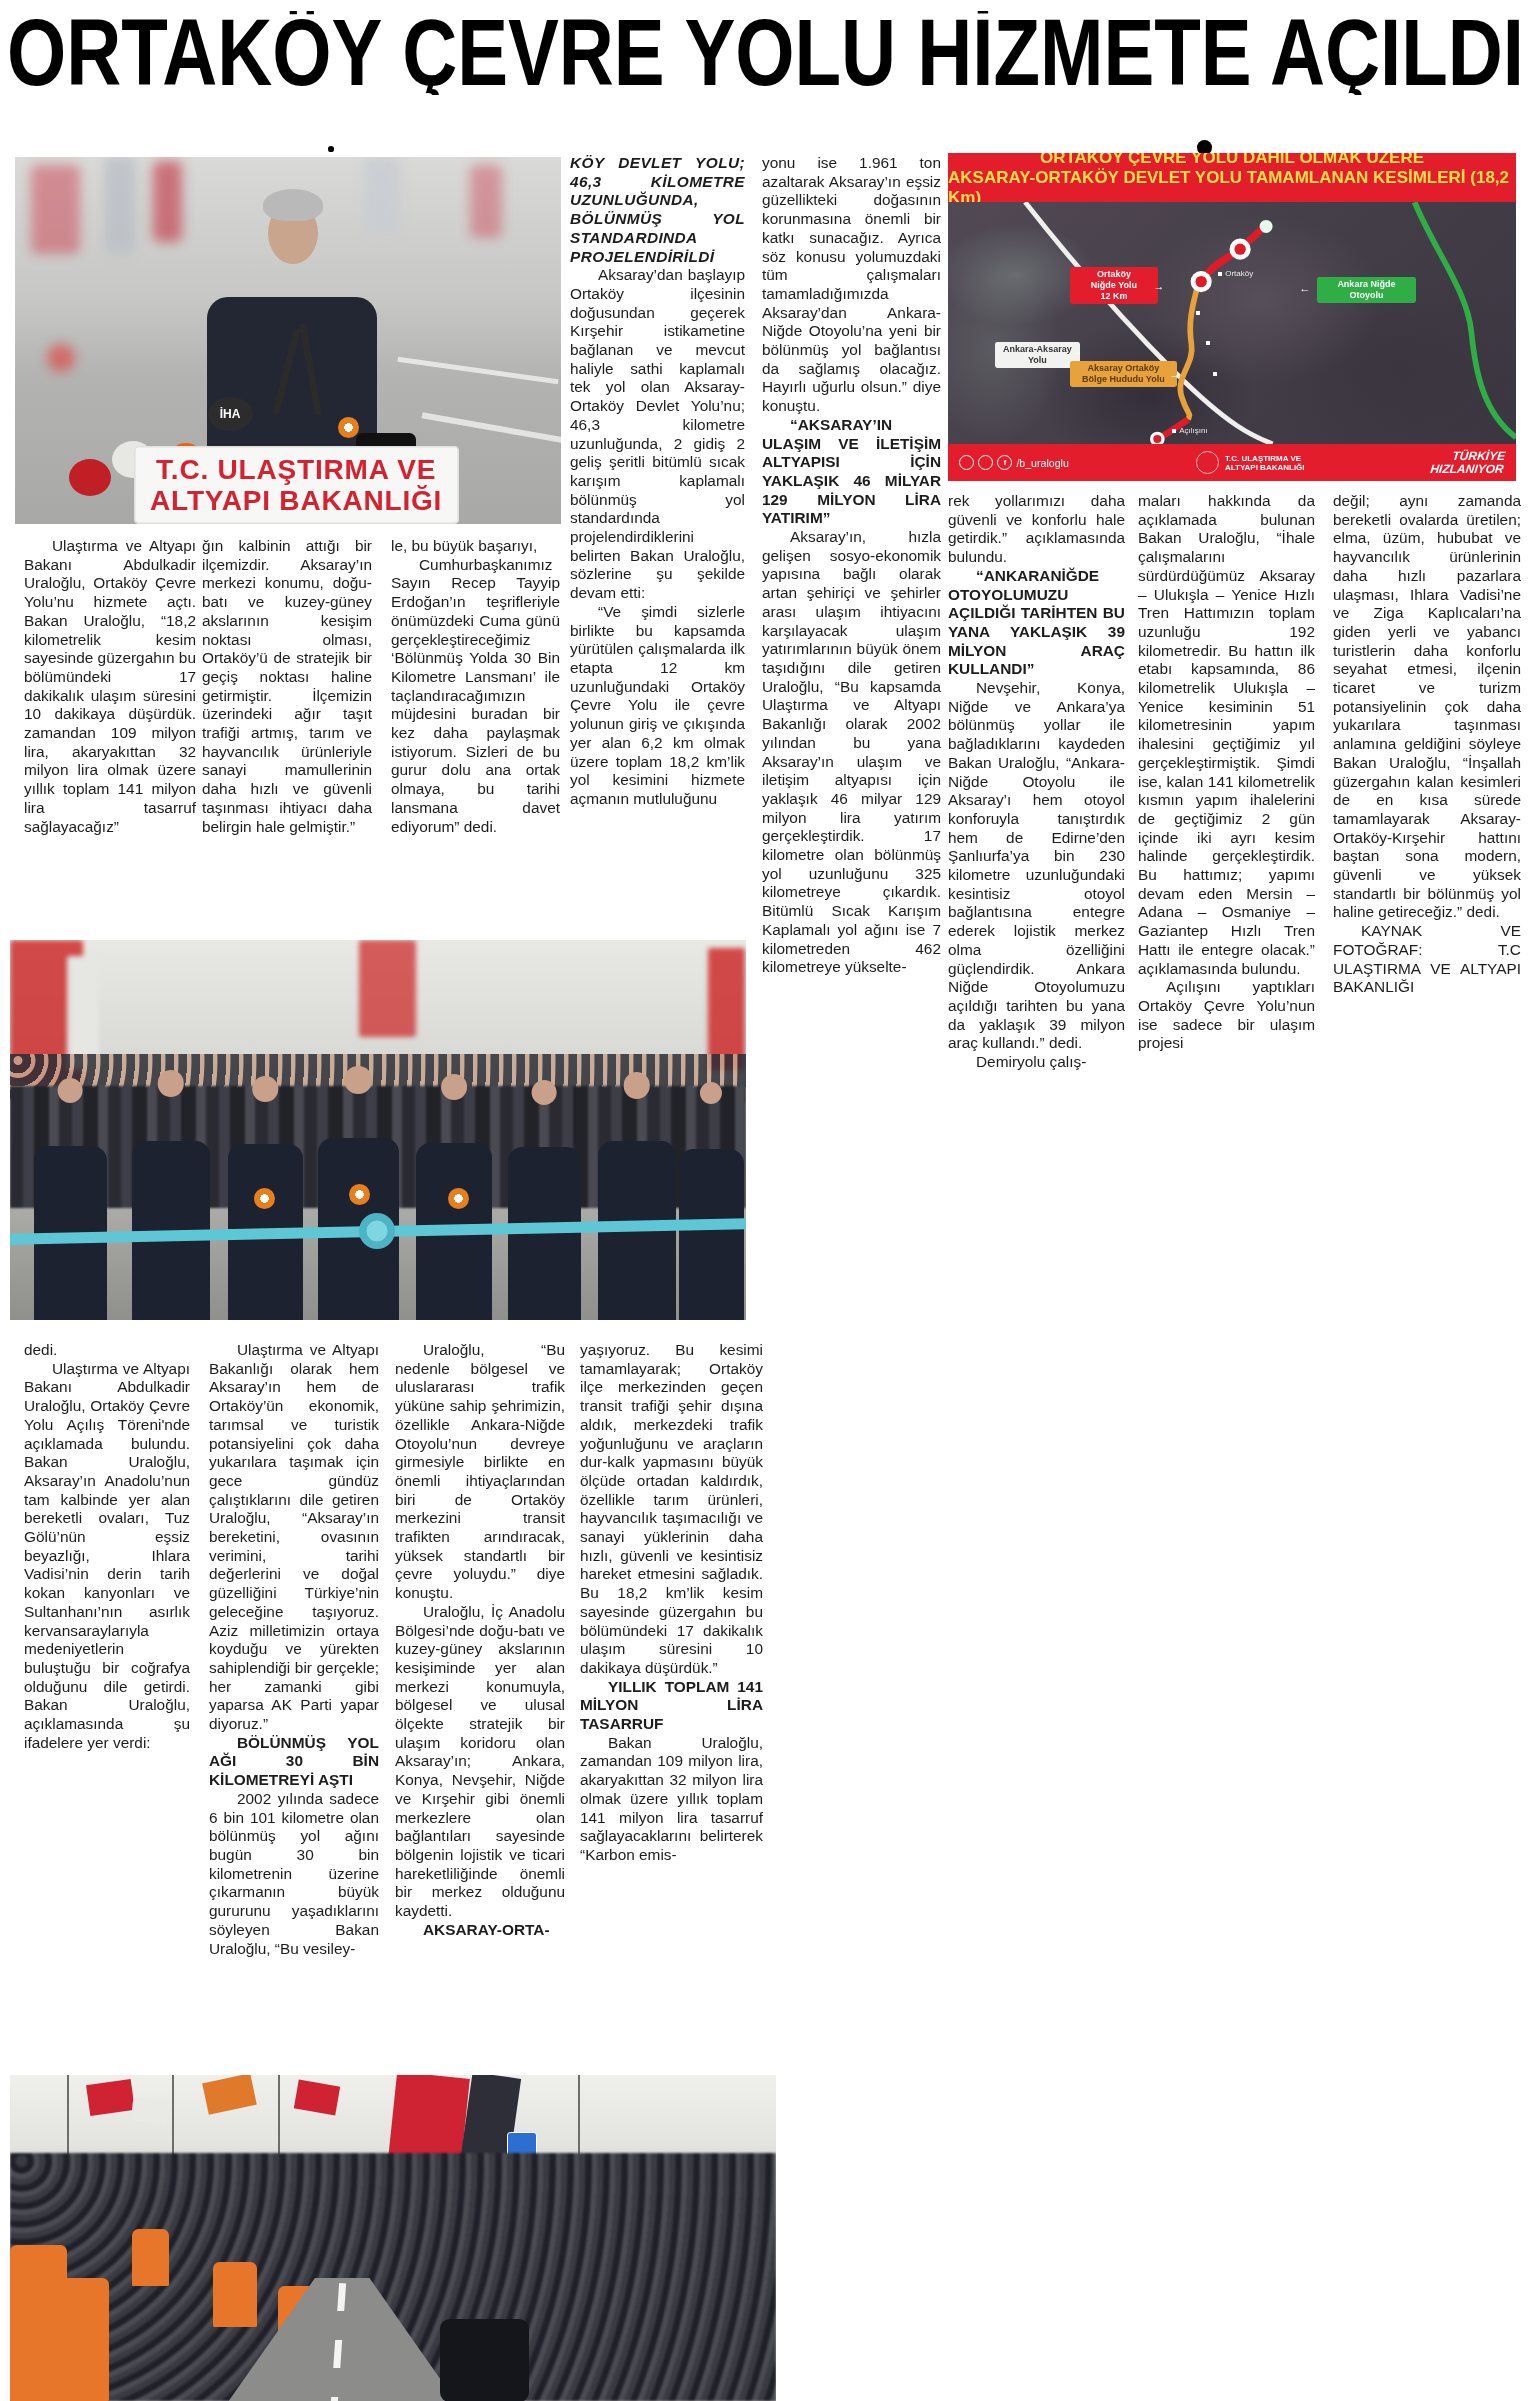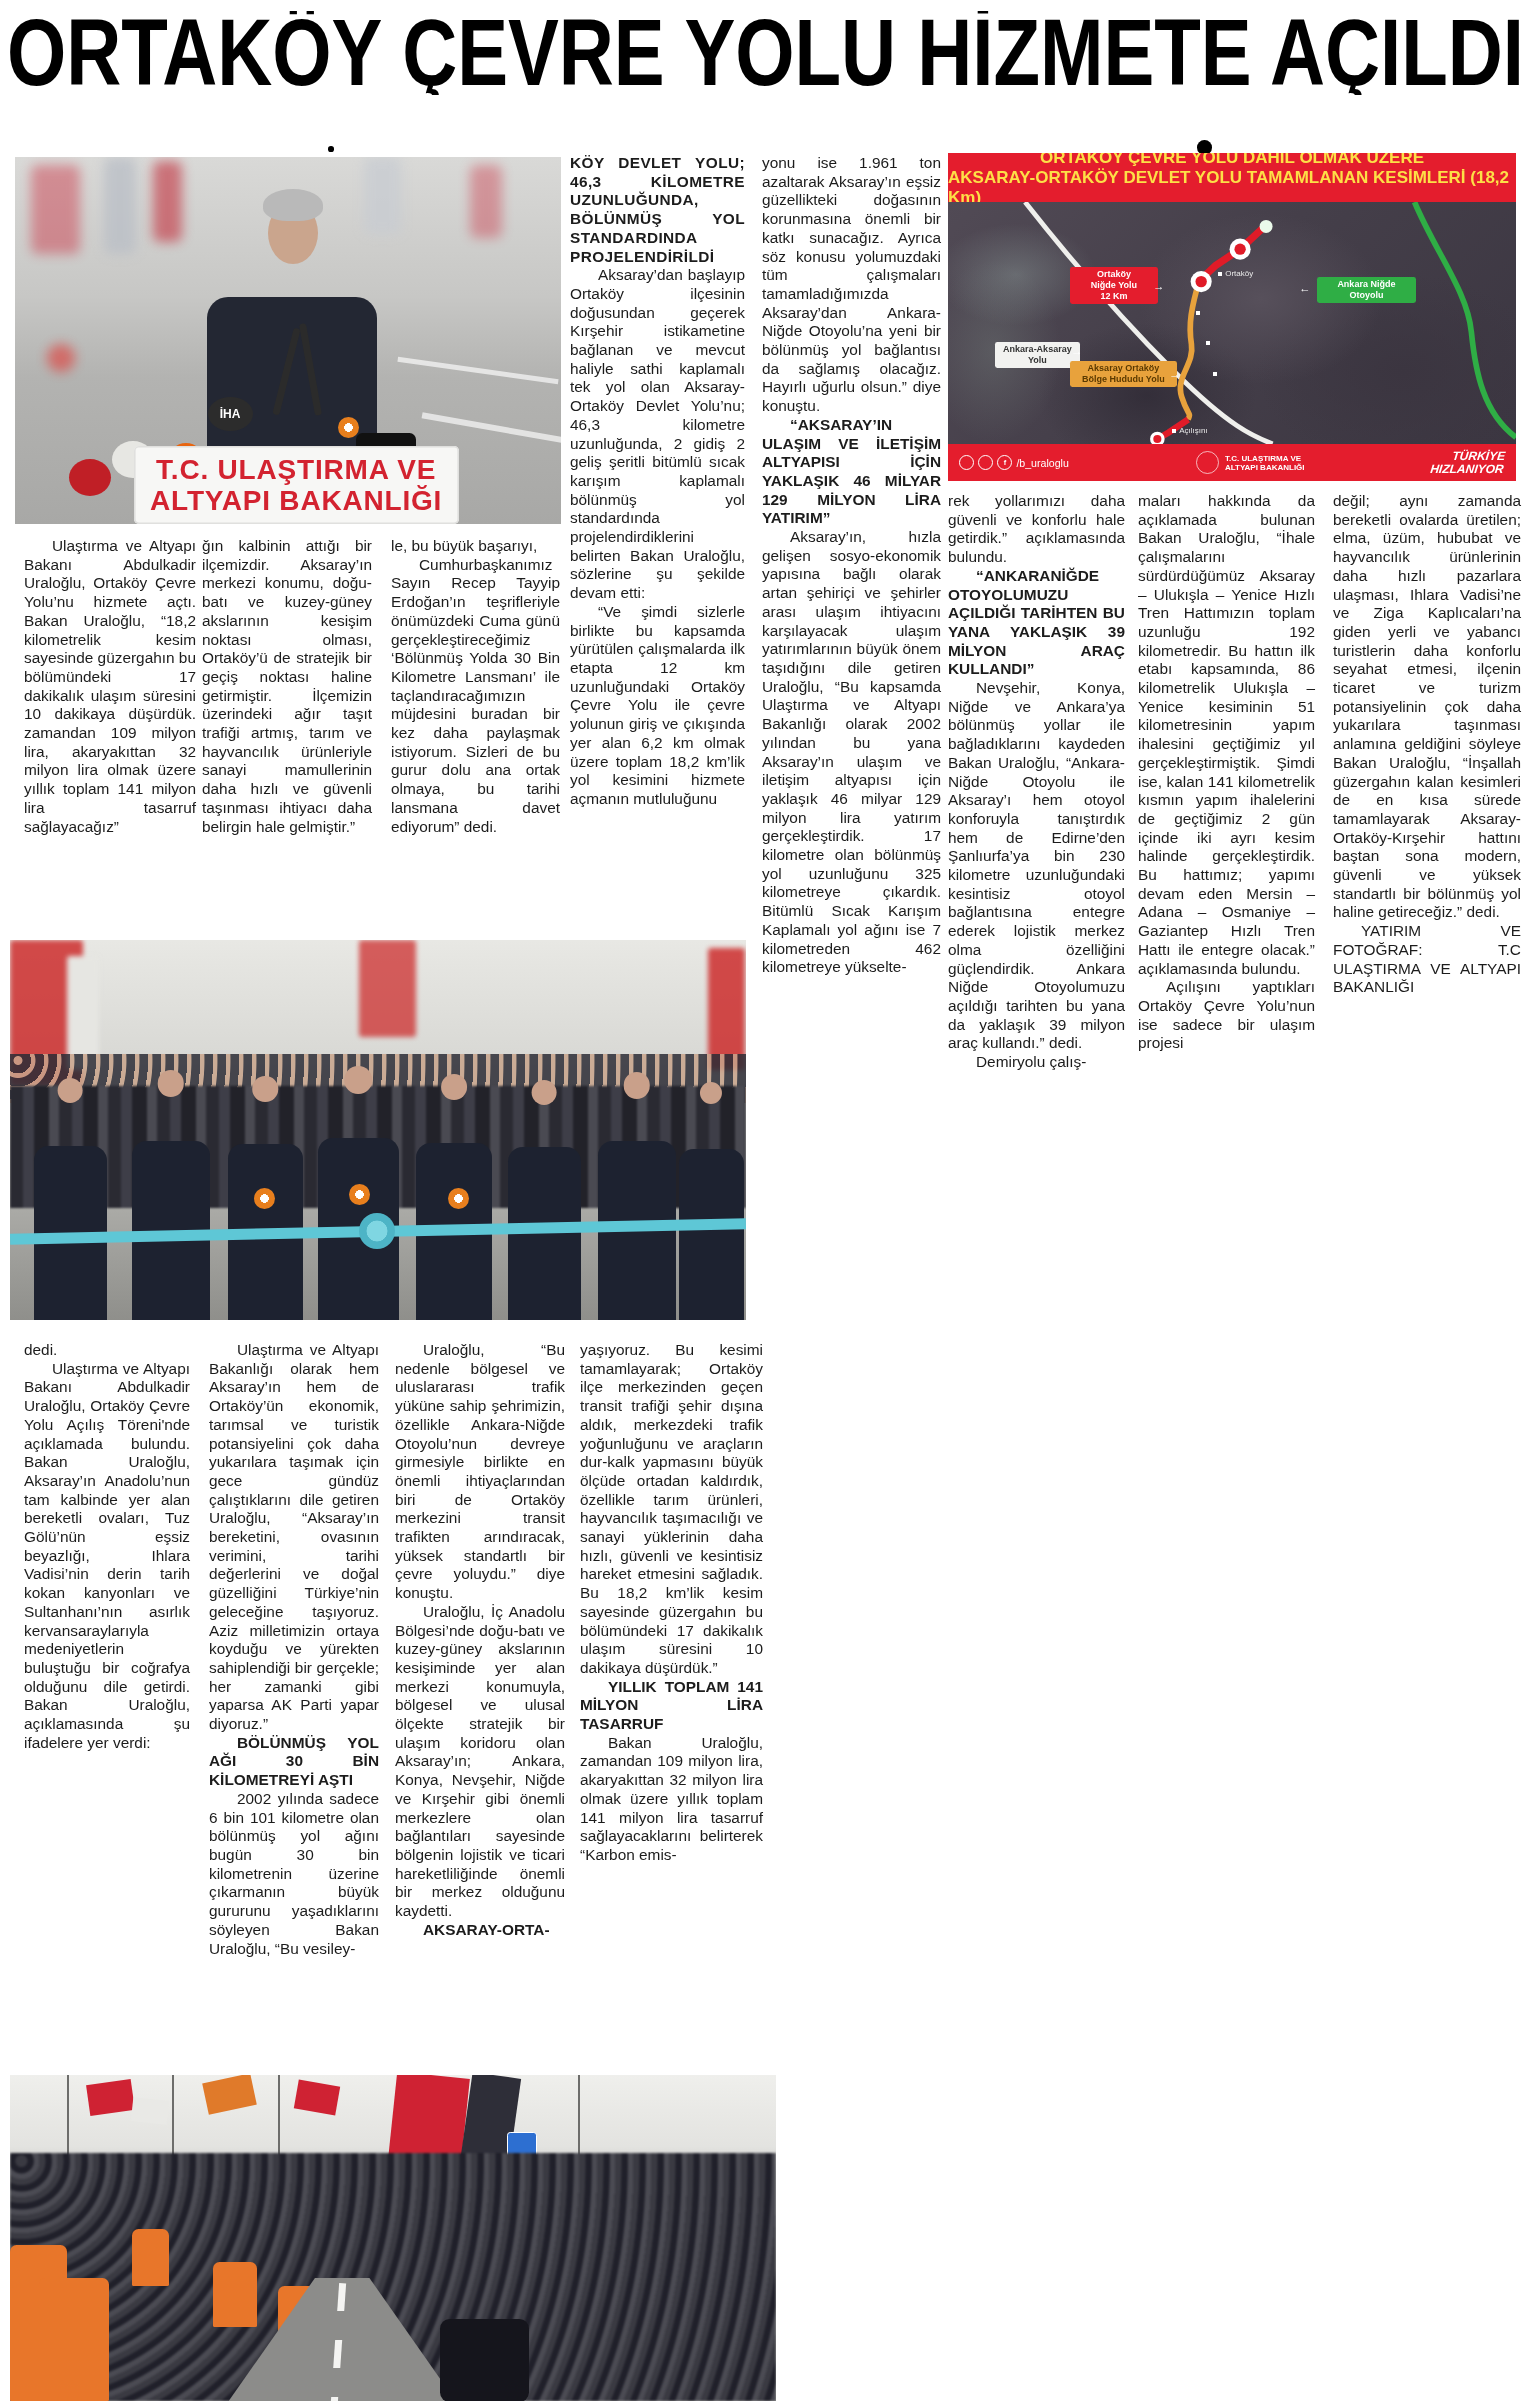--- a/index.html
+++ b/index.html
@@ -6,21 +6,21 @@
   #page{position:relative;width:1530px;height:2401px;background:#ffffff;overflow:hidden;
         font-family:"Liberation Sans",sans-serif;color:#151515;}
   
   #headline-svg{position:absolute;left:6.5px;top:11.4px;width:1517px;height:84px;}
   
   .col{position:absolute;text-align:justify;font-size:15.4px;line-height:18.7px;color:#1c1c1c;}
   .col p{margin:0;}
   .col p.first{text-indent:28px;}
   .col p.cont{text-indent:0;}
   .col p.head{font-weight:bold;text-indent:28px;}
-  .col p.headcont{font-weight:bold;text-indent:0;letter-spacing:0.4px;}
+  .col p.headcont{font-weight:bold;text-indent:0;letter-spacing:0.4px;font-style:italic;}
   
   .ink-dot{position:absolute;background:#000;border-radius:50%;}
   
   .photo{position:absolute;overflow:hidden;background:#cfcfcd;}
   
   #photo-podium{background:linear-gradient(180deg,#d9d9d7 0%,#c7c7c5 38%,#b3b3b1 60%,#a8a8a6 100%);}
   .blur-flag{position:absolute;filter:blur(5.7px);opacity:.75;border-radius:6.5px;}
   .lane{position:absolute;background:rgba(255,255,255,.65);}
   .figure-head{position:absolute;background:#caa58d;border-radius:50%;}
   .figure-hair{position:absolute;background:#b9b9b9;border-radius:50% 50% 40% 40%;}
@@ -125,21 +125,21 @@
       <p class="head">“ANKARANİĞDE OTOYOLUMUZU AÇILDIĞI TARİHTEN BU YANA YAKLAŞIK 39 MİLYON ARAÇ KULLANDI”</p>
       <p class="first">Nevşehir, Konya, Niğde ve Ankara’ya bölünmüş yollar ile bağladıklarını kaydeden Bakan Uraloğlu, “Ankara-Niğde Otoyolu ile Aksaray’ı hem otoyol konforuyla tanıştırdık hem de Edirne’den Şanlıurfa’ya bin 230 kilometre uzunluğundaki kesintisiz otoyol bağlantısına entegre ederek lojistik merkez olma özelliğini güçlendirdik. Ankara Niğde Otoyolumuzu açıldığı tarihten bu yana da yaklaşık 39 milyon araç kullandı.” dedi.</p>
       <p class="first">Demiryolu çalış-</p>
     </div>
   <div class="col" style="left:1138px;top:492px;width:177px;">
       <p class="cont">maları hakkında da açıklamada bulunan Bakan Uraloğlu, “İhale çalışmalarını sürdürdüğümüz Aksaray – Ulukışla – Yenice Hızlı Tren Hattımızın toplam uzunluğu 192 kilometredir.  Bu hattın ilk etabı kapsamında, 86 kilometrelik Ulukışla – Yenice kesiminin 51 kilometresinin yapım ihalesini geçtiğimiz yıl gerçekleştirmiştik. Şimdi ise, kalan 141 kilometrelik kısmın yapım ihalelerini de geçtiğimiz 2 gün içinde iki ayrı kesim halinde gerçekleştirdik. Bu hattımız; yapımı devam eden Mersin – Adana – Osmaniye – Gaziantep Hızlı Tren Hattı ile entegre olacak.” açıklamasında bulundu.</p>
       <p class="first">Açılışını yaptıkları Ortaköy Çevre Yolu’nun ise sadece bir ulaşım projesi</p>
     </div>
   <div class="col" style="left:1333px;top:492px;width:188px;">
       <p class="cont">değil; aynı zamanda bereketli ovalarda üretilen; elma, üzüm, hububat ve hayvancılık ürünlerinin daha hızlı pazarlara ulaşması, Ihlara Vadisi’ne ve Ziga Kaplıcaları’na giden yerli ve yabancı turistlerin daha konforlu seyahat etmesi, ilçenin ticaret ve turizm potansiyelinin çok daha yukarılara taşınması anlamına geldiğini söyleye Bakan Uraloğlu, “İnşallah güzergahın kalan kesimleri de en kısa sürede tamamlayarak Aksaray-Ortaköy-Kırşehir hattını baştan sona modern, güvenli ve yüksek standartlı bir bölünmüş yol haline getireceğiz.” dedi.</p>
-      <p class="first">YATIRIM VE FOTOĞRAF: T.C ULAŞTIRMA VE ALTYAPI BAKANLIĞI</p>
+      <p class="first">KAYNAK VE FOTOĞRAF: T.C ULAŞTIRMA VE ALTYAPI BAKANLIĞI</p>
     </div>
 
   <div class="col" style="left:24px;top:1341px;width:166px;">
       <p class="cont">dedi.</p>
       <p class="first">Ulaştırma ve Altyapı Bakanı Abdulkadir Uraloğlu, Ortaköy Çevre Yolu Açılış Töreni'nde açıklamada bulundu. Bakan Uraloğlu, Aksaray’ın Anadolu’nun tam kalbinde yer alan bereketli ovaları, Tuz Gölü’nün eşsiz beyazlığı, Ihlara Vadisi’nin derin tarih kokan kanyonları ve Sultanhanı’nın asırlık kervansaraylarıyla medeniyetlerin buluştuğu bir coğrafya olduğunu dile getirdi. Bakan Uraloğlu, açıklamasında şu ifadelere yer verdi:</p>
     </div>
   <div class="col" style="left:209px;top:1341px;width:170px;">
       <p class="first">Ulaştırma ve Altyapı Bakanlığı olarak hem Aksaray’ın hem de Ortaköy’ün ekonomik, tarımsal ve turistik potansiyelini çok daha yukarılara taşımak için gece gündüz çalıştıklarını dile getiren Uraloğlu, “Aksaray’ın bereketini, ovasının verimini, tarihi değerlerini ve doğal güzelliğini Türkiye’nin geleceğine taşıyoruz. Aziz milletimizin ortaya koyduğu ve yürekten sahiplendiği bir gerçekle; her zamanki gibi yaparsa AK Parti yapar diyoruz.”</p>
       <p class="head">BÖLÜNMÜŞ YOL AĞI 30 BİN KİLOMETREYİ AŞTI</p>
       <p class="first">2002 yılında sadece 6 bin 101 kilometre olan bölünmüş yol ağını bugün 30 bin kilometrenin üzerine çıkarmanın büyük gururunu yaşadıklarını söyleyen Bakan Uraloğlu, “Bu vesiley-</p>

